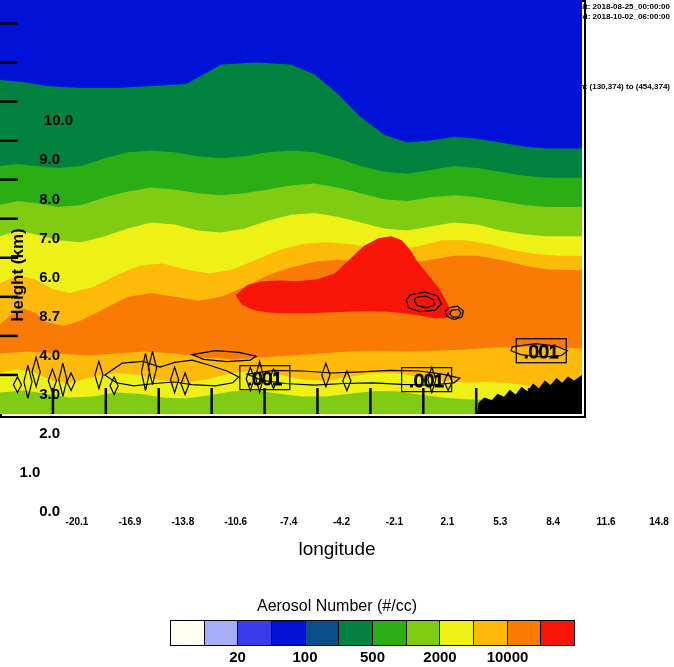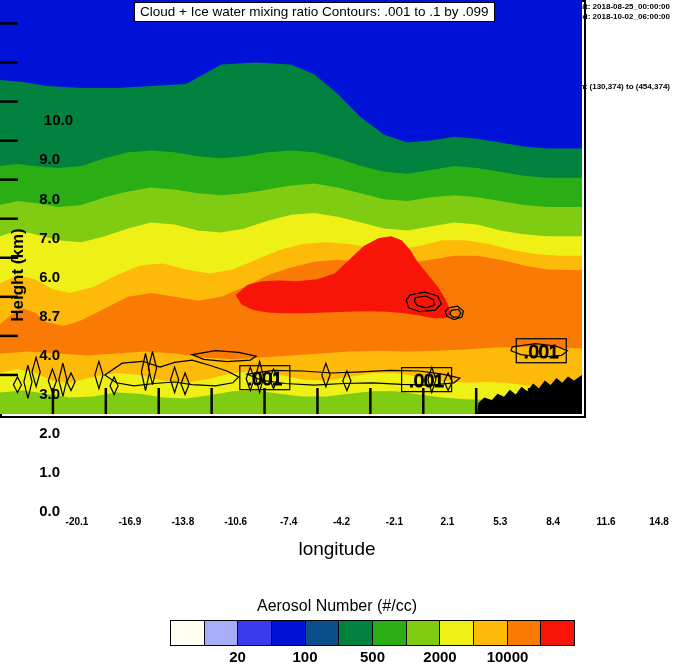--- a/index.html
+++ b/index.html
@@ -123,27 +123,26 @@
         <line x1="0" x2="18" y1="296.8301886792453" y2="296.8301886792453"></line>
         <line x1="0" x2="18" y1="257.77358490566036" y2="257.77358490566036"></line>
         <line x1="0" x2="18" y1="218.71698113207546" y2="218.71698113207546"></line>
         <line x1="0" x2="18" y1="179.66037735849056" y2="179.66037735849056"></line>
         <line x1="0" x2="18" y1="140.60377358490564" y2="140.60377358490564"></line>
         <line x1="0" x2="18" y1="101.54716981132071" y2="101.54716981132071"></line>
         <line x1="0" x2="18" y1="62.490566037735846" y2="62.490566037735846"></line>
         <line x1="0" x2="18" y1="23.43396226415092" y2="23.43396226415092"></line>
       </g>
   </svg>
-  <div id="plot-title-box">Cloud + Ice water mixing ratio Contours: .001 to .1 by .099</div>
 </div>
 
 <div id="ylabel">Height (km)</div>
 <div id="yticks">
     <div class="ytick-label" style="left: 0px; top: 502px;">0.0</div>
-    <div class="ytick-label" style="left: 0px; top: 462.943px;">1.0</div>
+    <div class="ytick-label" style="left: 0px; top: 462.943px; text-align: center;">1.0</div>
     <div class="ytick-label" style="left: 0px; top: 423.887px;">2.0</div>
     <div class="ytick-label" style="left: 0px; top: 384.83px;">3.0</div>
     <div class="ytick-label" style="left: 0px; top: 345.774px;">4.0</div>
     <div class="ytick-label" style="left: 0px; top: 306.717px;">8.7</div>
     <div class="ytick-label" style="left: 0px; top: 267.66px;">6.0</div>
     <div class="ytick-label" style="left: 0px; top: 228.604px;">7.0</div>
     <div class="ytick-label" style="left: 0px; top: 189.547px;">8.0</div>
     <div class="ytick-label" style="left: 0px; top: 150.491px;">9.0</div>
     <div class="ytick-label" style="left: 13px; top: 111.434px;">10.0</div>
   </div>

